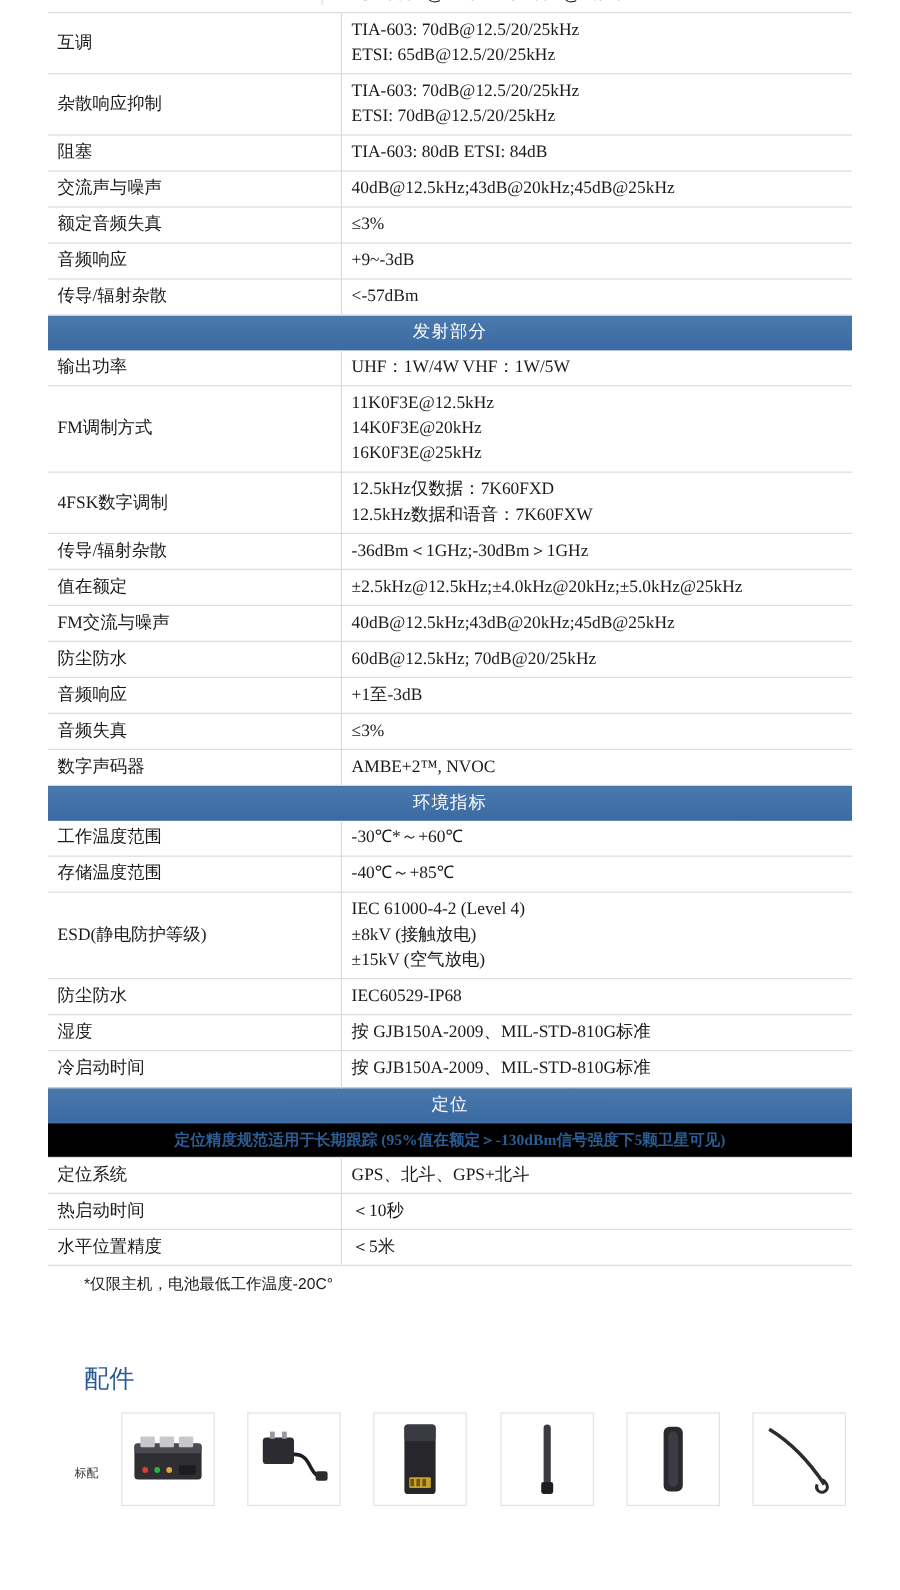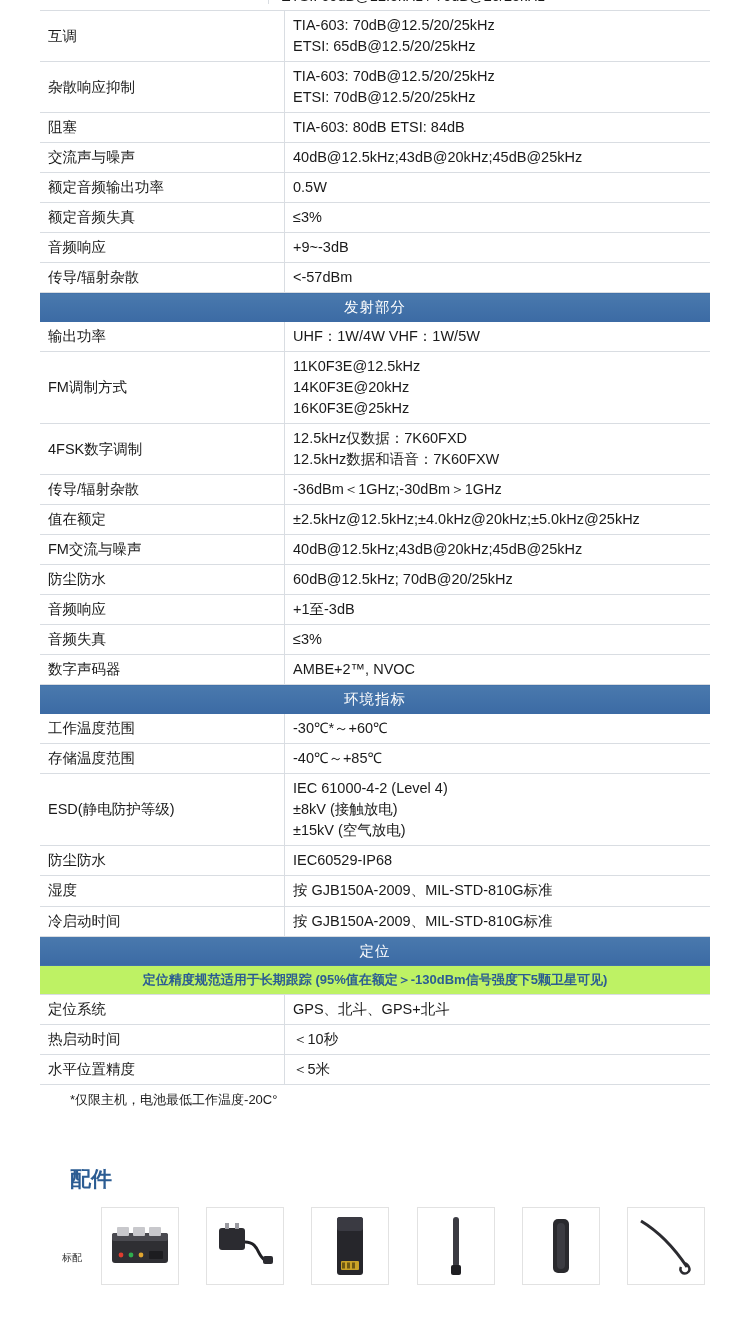--- a/index.html
+++ b/index.html
@@ -17,20 +17,21 @@
   }
   .page {
     width: 750px;
     position: relative;
   }
   table.spec {
     width: 670px;
     margin: 0 auto;
     border-collapse: collapse;
     table-layout: fixed;
+    font-family: Liberation Serif, serif;
   }
   table.spec td {
     border-bottom: 1px solid #d9dde2;
     padding: 4px 8px;
     font-size: 14.5px;
     line-height: 1.45;
     vertical-align: middle;
   }
   td.label {
     width: 228px;
@@ -46,21 +47,21 @@
     background: linear-gradient(180deg,#4a79ad 0%, #3b6aa4 100%);
     color: #ffffff;
     text-align: center;
     font-size: 14.5px;
     padding: 4px 0;
     border-bottom: none;
     letter-spacing: 1px;
     margin-top: 17px;
   }
   tr.subnote td {
-    background: #bef264;
+    background: #000000;
     color: #2b5c93;
     text-align: center;
     font-size: 13px;
     padding: 5px 0;
     border-bottom: 1px solid #d9dde2;
     font-weight: bold;
   }
   tr.first td {
     border-top: 1px solid #d9dde2;
   }
@@ -74,21 +75,21 @@
     padding-left: 30px;
     box-sizing: border-box;
     color: #1a1a1a;
   }
   .acc-title {
     width: 670px;
     margin: 56px auto 0;
     padding-left: 30px;
     box-sizing: border-box;
     font-size: 21px;
-    font-weight: bold;
+    font-weight: normal;
     color: #2b5c93;
   }
   .acc-wrap {
     width: 670px;
     margin: 14px auto 0;
     padding-left: 22px;
     box-sizing: border-box;
     display: flex;
     align-items: flex-start;
   }
@@ -161,24 +162,20 @@
         </tr>
         <tr>
           <td class="label">阻塞</td>
           <td class="value multi">TIA-603: 80dB   ETSI: 84dB</td>
         </tr>
         <tr>
           <td class="label">交流声与噪声</td>
           <td class="value multi">40dB@12.5kHz;43dB@20kHz;45dB@25kHz</td>
         </tr>
         <tr>
-          <td class="label">额定音频输出功率</td>
-          <td class="value multi">0.5W</td>
-        </tr>
-        <tr>
           <td class="label">额定音频失真</td>
           <td class="value multi">≤3%</td>
         </tr>
         <tr>
           <td class="label">音频响应</td>
           <td class="value multi">+9~-3dB</td>
         </tr>
         <tr>
           <td class="label">传导/辐射杂散</td>
           <td class="value multi">&lt;-57dBm</td>

